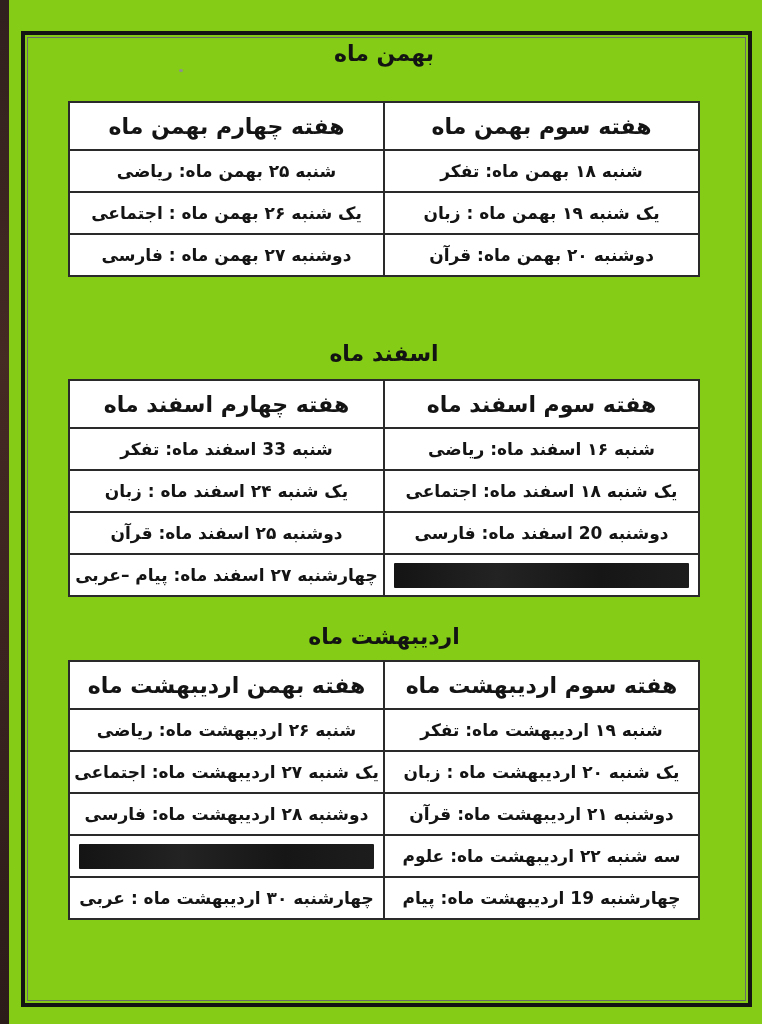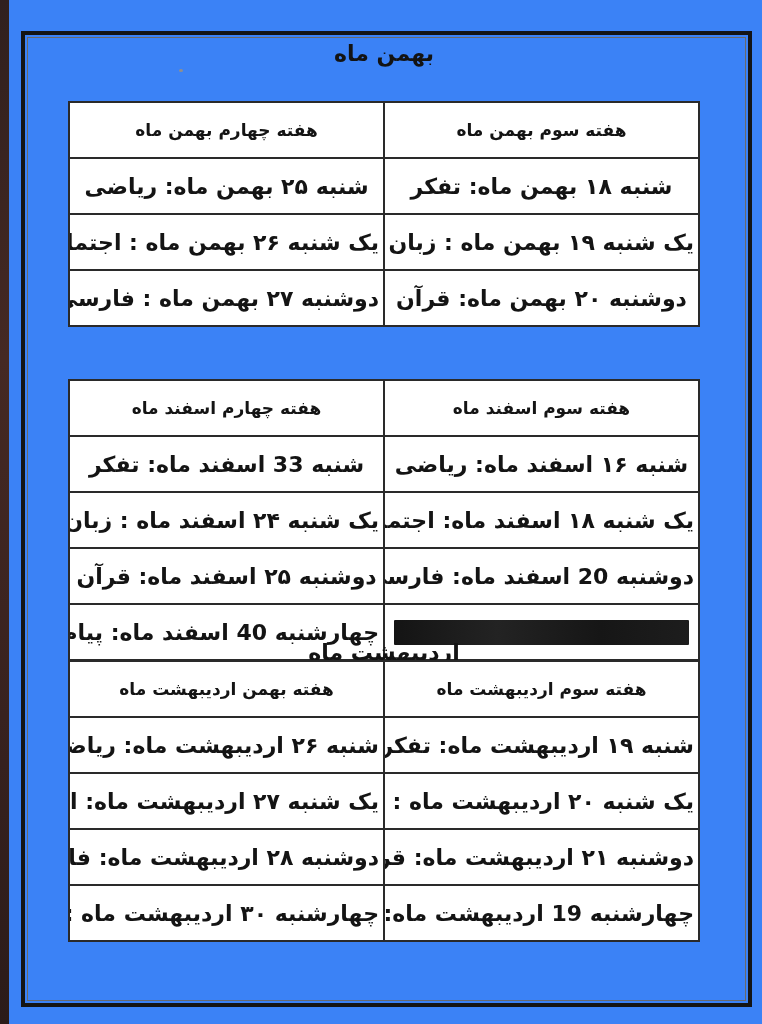--- a/index.html
+++ b/index.html
@@ -1,21 +1,21 @@
 <!DOCTYPE html>
 <html lang="fa"><head>
 <meta charset="utf-8">
 <style>
   * { box-sizing: border-box; }
   html, body { margin: 0; padding: 0; background: #ffffff; }
   .page {
     position: relative;
     width: 762px;
     height: 1024px;
-    background: #3b82f6;
+    background: #84cc16;
     overflow: hidden;
     font-family: "DejaVu Sans", sans-serif;
     direction: rtl;
   }
   
   .scan-edge {
     position: absolute;
     left: 0; top: 0;
     width: 9px; height: 100%;
     background: linear-gradient(180deg, #30201e 0%, #452923 35%, #38221f 70%, #2b1b19 100%);
@@ -45,21 +45,21 @@
     left: 68px;
     width: 632px;
     margin: 0;
     text-align: center;
     font-size: 22px;
     font-weight: bold;
     color: #131313;
   }
   .t1-title { top: 41px; }
   .t2-title { top: 341px; }
-  .t3-title { top: 640px; }
+  .t3-title { top: 624px; }
 
   table.cal {
     position: absolute;
     left: 68px;
     width: 632px;
     border-collapse: collapse;
     table-layout: fixed;
     direction: rtl;
     background: #fff;
   }
@@ -70,22 +70,22 @@
   table.cal th, table.cal td {
     border: 2px solid #2a2a2a;
     text-align: center;
     vertical-align: middle;
     padding: 0 4px;
     color: #141414;
     font-weight: bold;
     overflow: hidden;
     white-space: nowrap;
   }
-  table.cal th { height: 56px; font-size: 17px; }
-  table.cal td { height: 56px; font-size: 22px; }
+  table.cal th { height: 48px; font-size: 22px; }
+  table.cal td { height: 42px; font-size: 17px; }
 
   .bar {
     height: 25px;
     margin: 0 5px;
     background: linear-gradient(90deg, #141414 0%, #232323 35%, #161616 70%, #1d1d1d 100%);
     border-radius: 1px;
   }
 </style>
 </head>
 <body>
@@ -110,20 +110,21 @@
         <td>یک شنبه ۱۹ بهمن ماه : زبان</td>
         <td>یک شنبه ۲۶ بهمن ماه : اجتماعی</td>
       </tr>
       <tr>
         <td>دوشنبه ۲۰ بهمن ماه: قرآن</td>
         <td>دوشنبه ۲۷ بهمن ماه : فارسی</td>
       </tr>
     </tbody>
   </table>
 
+  <h2 class="month-title t2-title">اسفند ماه</h2>
   <table class="cal t2">
     <tbody>
       <tr>
         <th>هفته سوم اسفند ماه</th>
         <th>هفته چهارم اسفند ماه</th>
       </tr>
       <tr>
         <td>شنبه ۱۶ اسفند ماه: ریاضی</td>
         <td>شنبه 33 اسفند ماه: تفکر</td>
       </tr>
@@ -132,21 +133,21 @@
         <td>یک شنبه ۲۴ اسفند ماه : زبان</td>
       </tr>
       <tr>
         <td>دوشنبه 20 اسفند ماه: فارسی</td>
         <td>دوشنبه ۲۵ اسفند ماه: قرآن</td>
       </tr>
       <tr>
         <td>
             <div class="bar"></div>
           </td>
-        <td>چهارشنبه 40 اسفند ماه: پیام –عربی</td>
+        <td>چهارشنبه ۲۷ اسفند ماه: پیام –عربی</td>
       </tr>
     </tbody>
   </table>
 
   <h2 class="month-title t3-title">اردیبهشت ماه</h2>
   <table class="cal t3">
     <tbody>
       <tr>
         <th>هفته سوم اردیبهشت ماه</th>
         <th>هفته بهمن اردیبهشت ماه</th>
@@ -157,18 +158,24 @@
       </tr>
       <tr>
         <td>یک شنبه ۲۰ اردیبهشت ماه : زبان</td>
         <td>یک شنبه ۲۷ اردیبهشت ماه: اجتماعی</td>
       </tr>
       <tr>
         <td>دوشنبه ۲۱ اردیبهشت ماه: قرآن</td>
         <td>دوشنبه ۲۸ اردیبهشت ماه: فارسی</td>
       </tr>
       <tr>
+        <td>سه شنبه ۲۲ اردیبهشت ماه: علوم</td>
+        <td>
+            <div class="bar"></div>
+          </td>
+      </tr>
+      <tr>
         <td>چهارشنبه 19 اردیبهشت ماه: پیام</td>
         <td>چهارشنبه ۳۰ اردیبهشت ماه : عربی</td>
       </tr>
     </tbody>
   </table>
 </div>
 
 </body></html>

